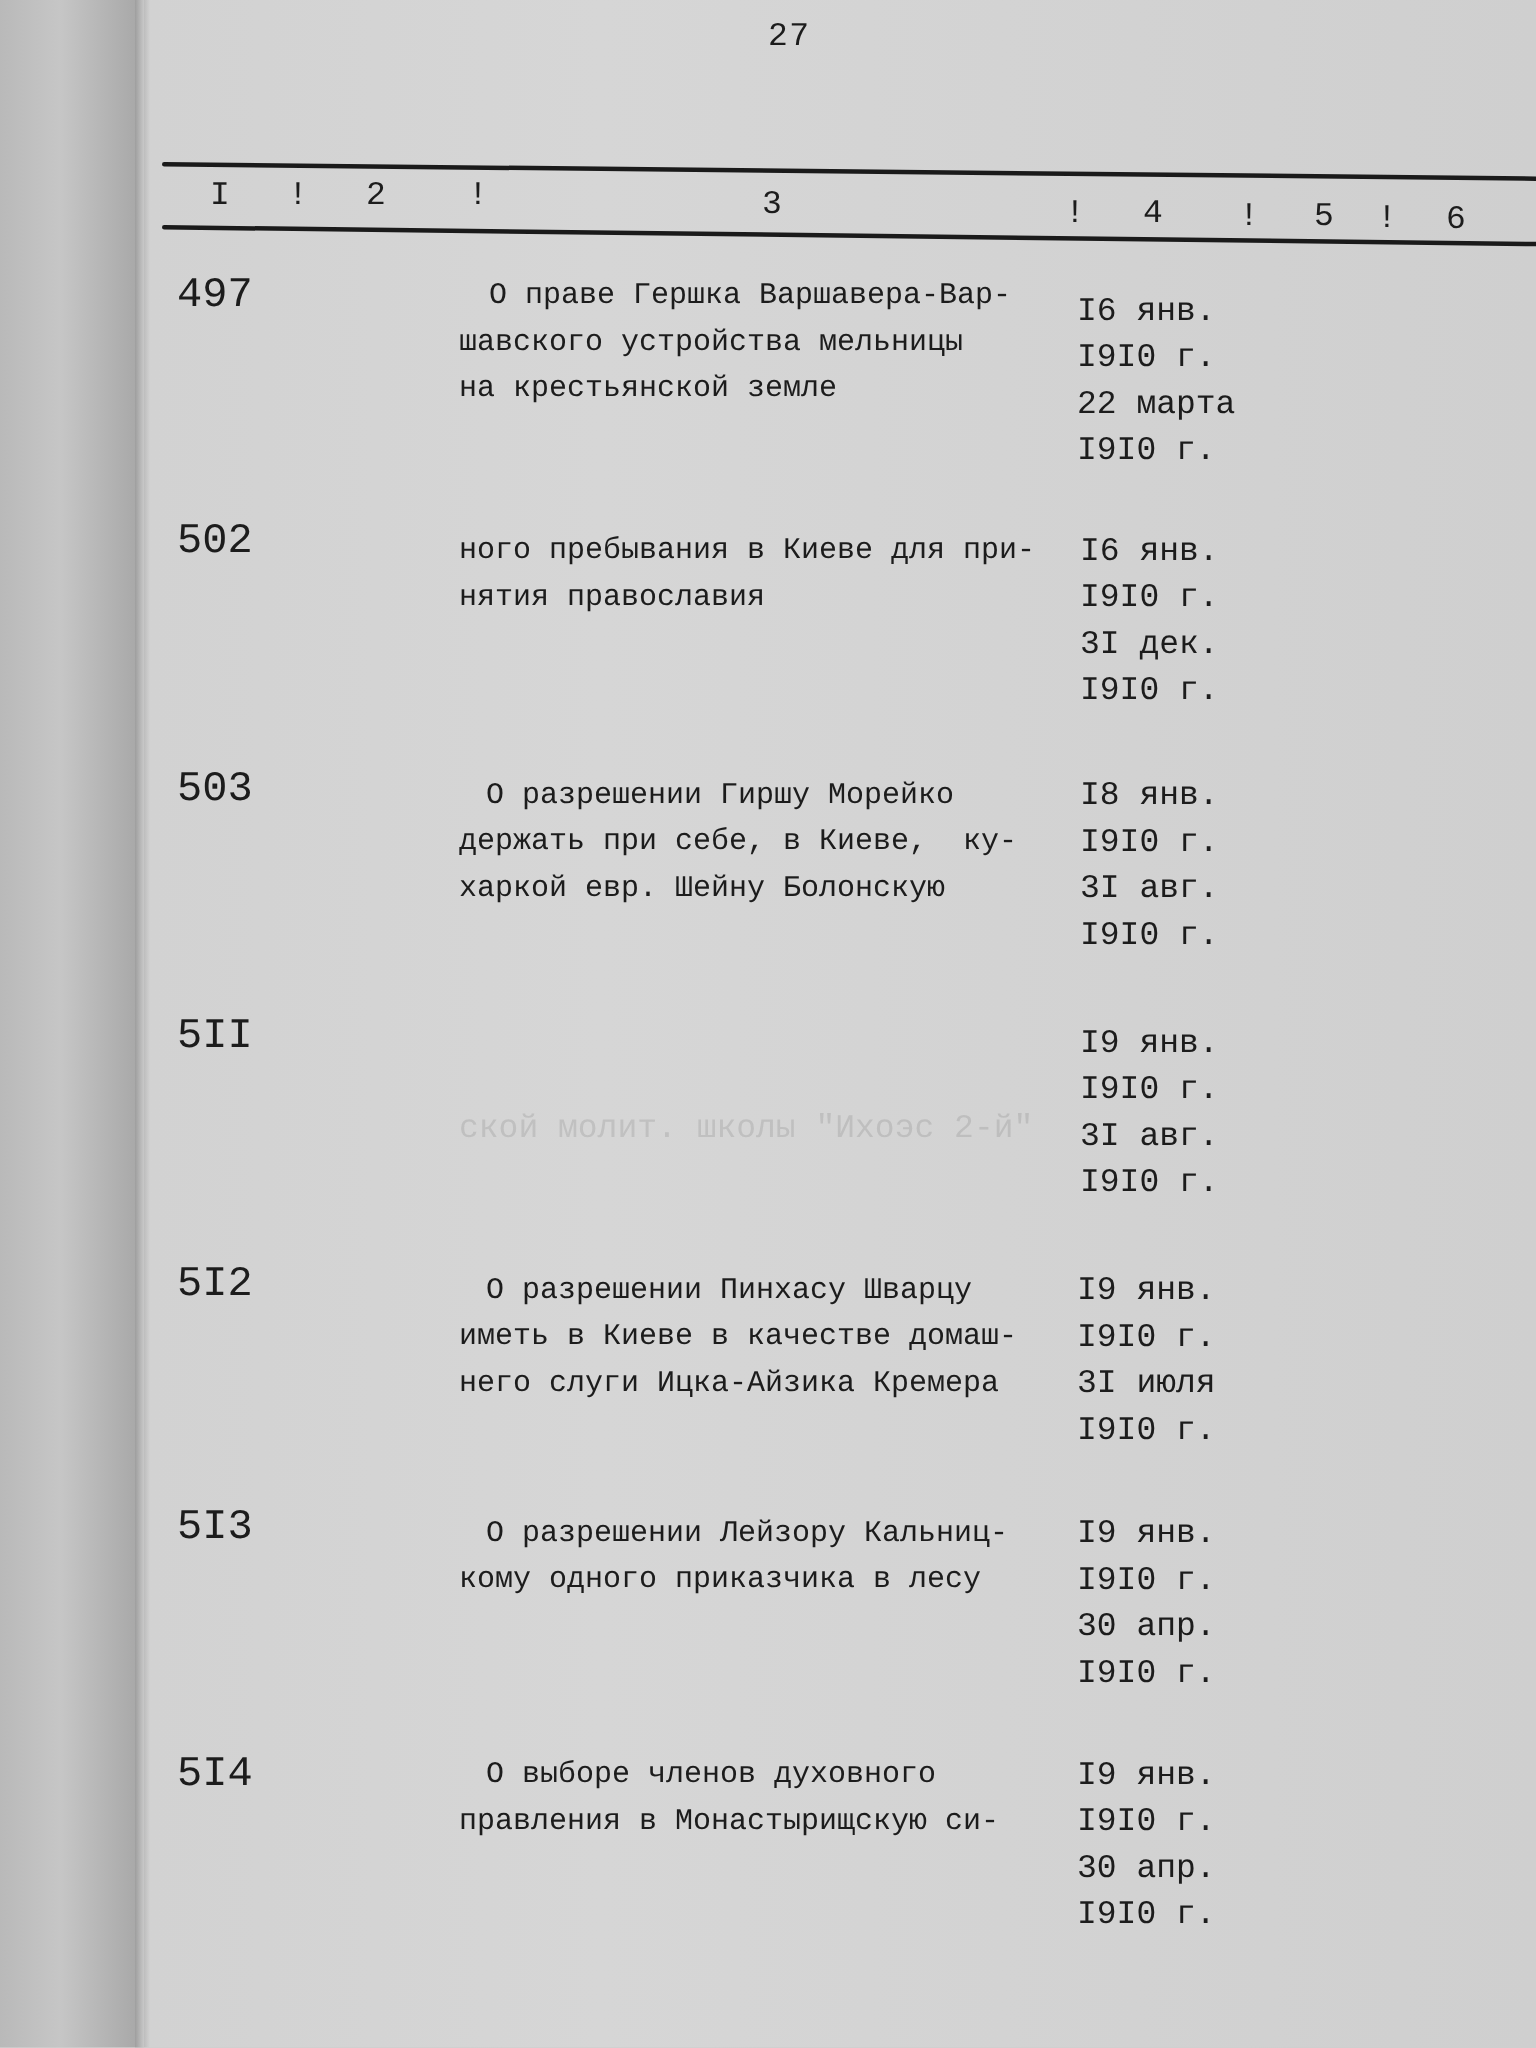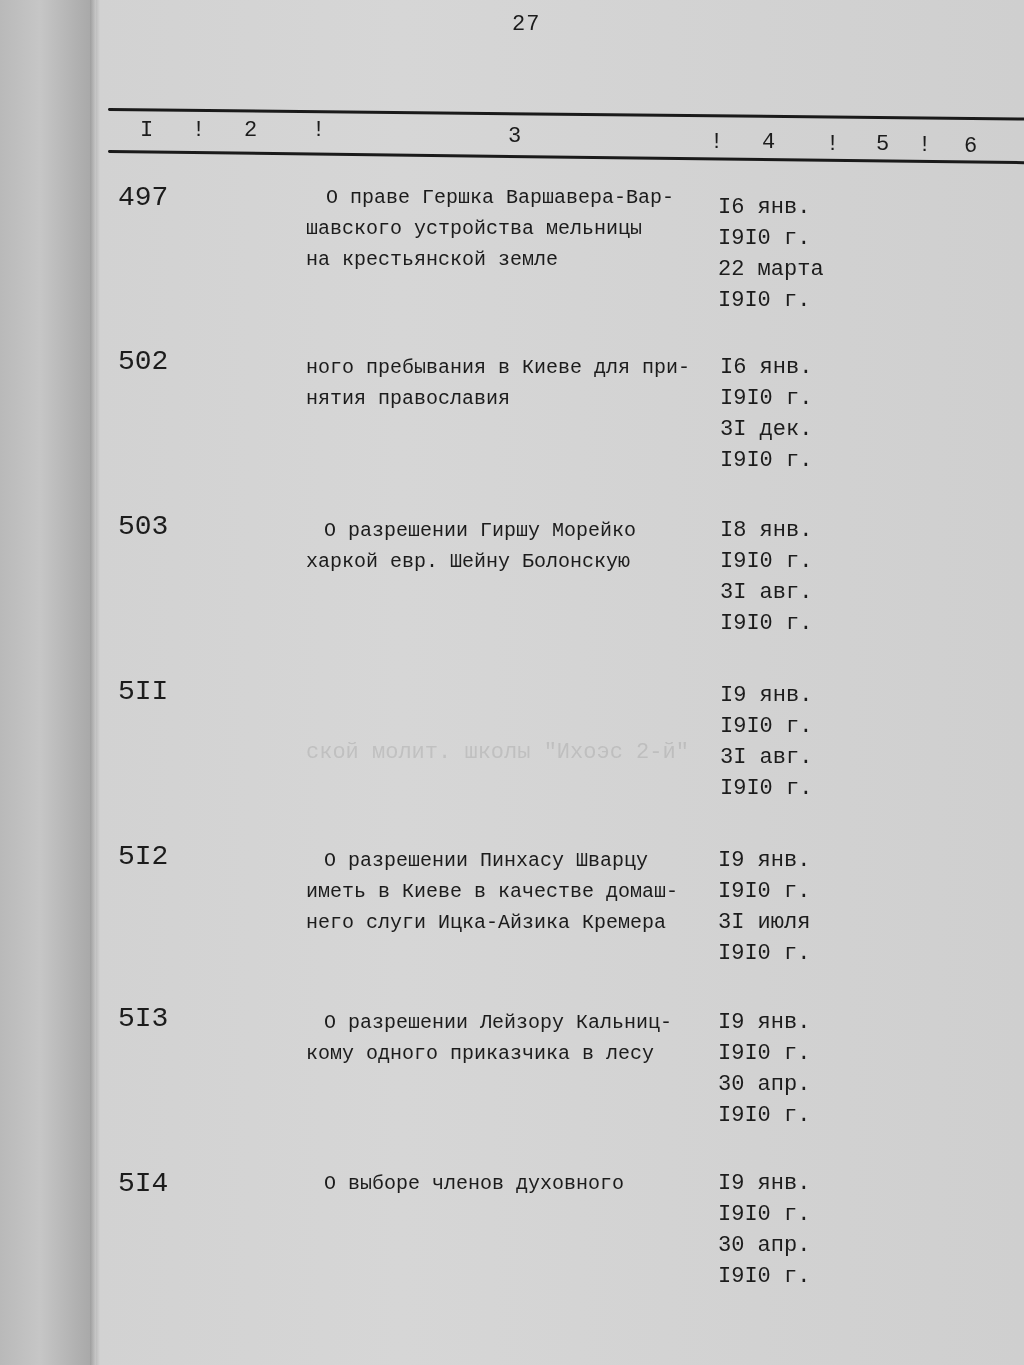--- a/index.html
+++ b/index.html
@@ -76,21 +76,21 @@
   </div>
 
   <div class="entry" style="top:346px">
     <span class="num">502</span>
     <div class="title" style="top:6px"><div>ного пребывания в Киеве для при-</div><div>нятия православия</div></div>
     <div class="dates" style="top:6px; left:720px"><div>I6 янв.</div><div>I9I0 г.</div><div>3I дек.</div><div>I9I0 г.</div></div>
   </div>
 
   <div class="entry" style="top:511px">
     <span class="num">503</span>
-    <div class="title" style="top:4px"><div style="padding-left:18px">О разрешении Гиршу Морейко</div><div>харкой евр. Шейну Болонскую</div></div>
+    <div class="title" style="top:4px"><div style="padding-left:18px">О разрешении Гиршу Морейко</div><div>держать при себе, в Киеве,  ку-</div><div>харкой евр. Шейну Болонскую</div></div>
     <div class="dates" style="top:4px; left:720px"><div>I8 янв.</div><div>I9I0 г.</div><div>3I авг.</div><div>I9I0 г.</div></div>
   </div>
 
   <div class="entry" style="top:676px">
     <span class="num">5II</span>
     <div class="title" style="top:4px"></div>
     <div class="dates" style="top:4px; left:720px"><div>I9 янв.</div><div>I9I0 г.</div><div>3I авг.</div><div>I9I0 г.</div></div>
   </div>
   <div class="ghost" style="left:306px; top:740px">ской молит. школы "Ихоэс 2-й"</div>
 
@@ -101,16 +101,16 @@
   </div>
 
   <div class="entry" style="top:1003px">
     <span class="num">5I3</span>
     <div class="title" style="top:4px"><div style="padding-left:18px">О разрешении Лейзору Кальниц-</div><div>кому одного приказчика в лесу</div></div>
     <div class="dates" style="top:4px; left:718px"><div>I9 янв.</div><div>I9I0 г.</div><div>30 апр.</div><div>I9I0 г.</div></div>
   </div>
 
   <div class="entry" style="top:1168px">
     <span class="num">5I4</span>
-    <div class="title" style="top:0px"><div style="padding-left:18px">О выборе членов духовного</div></div>
+    <div class="title" style="top:0px"><div style="padding-left:18px">О выборе членов духовного</div><div>правления в Монастырищскую си-</div></div>
     <div class="dates" style="top:0px; left:718px"><div>I9 янв.</div><div>I9I0 г.</div><div>30 апр.</div><div>I9I0 г.</div></div>
   </div>
 </div>
 
 </body></html>

